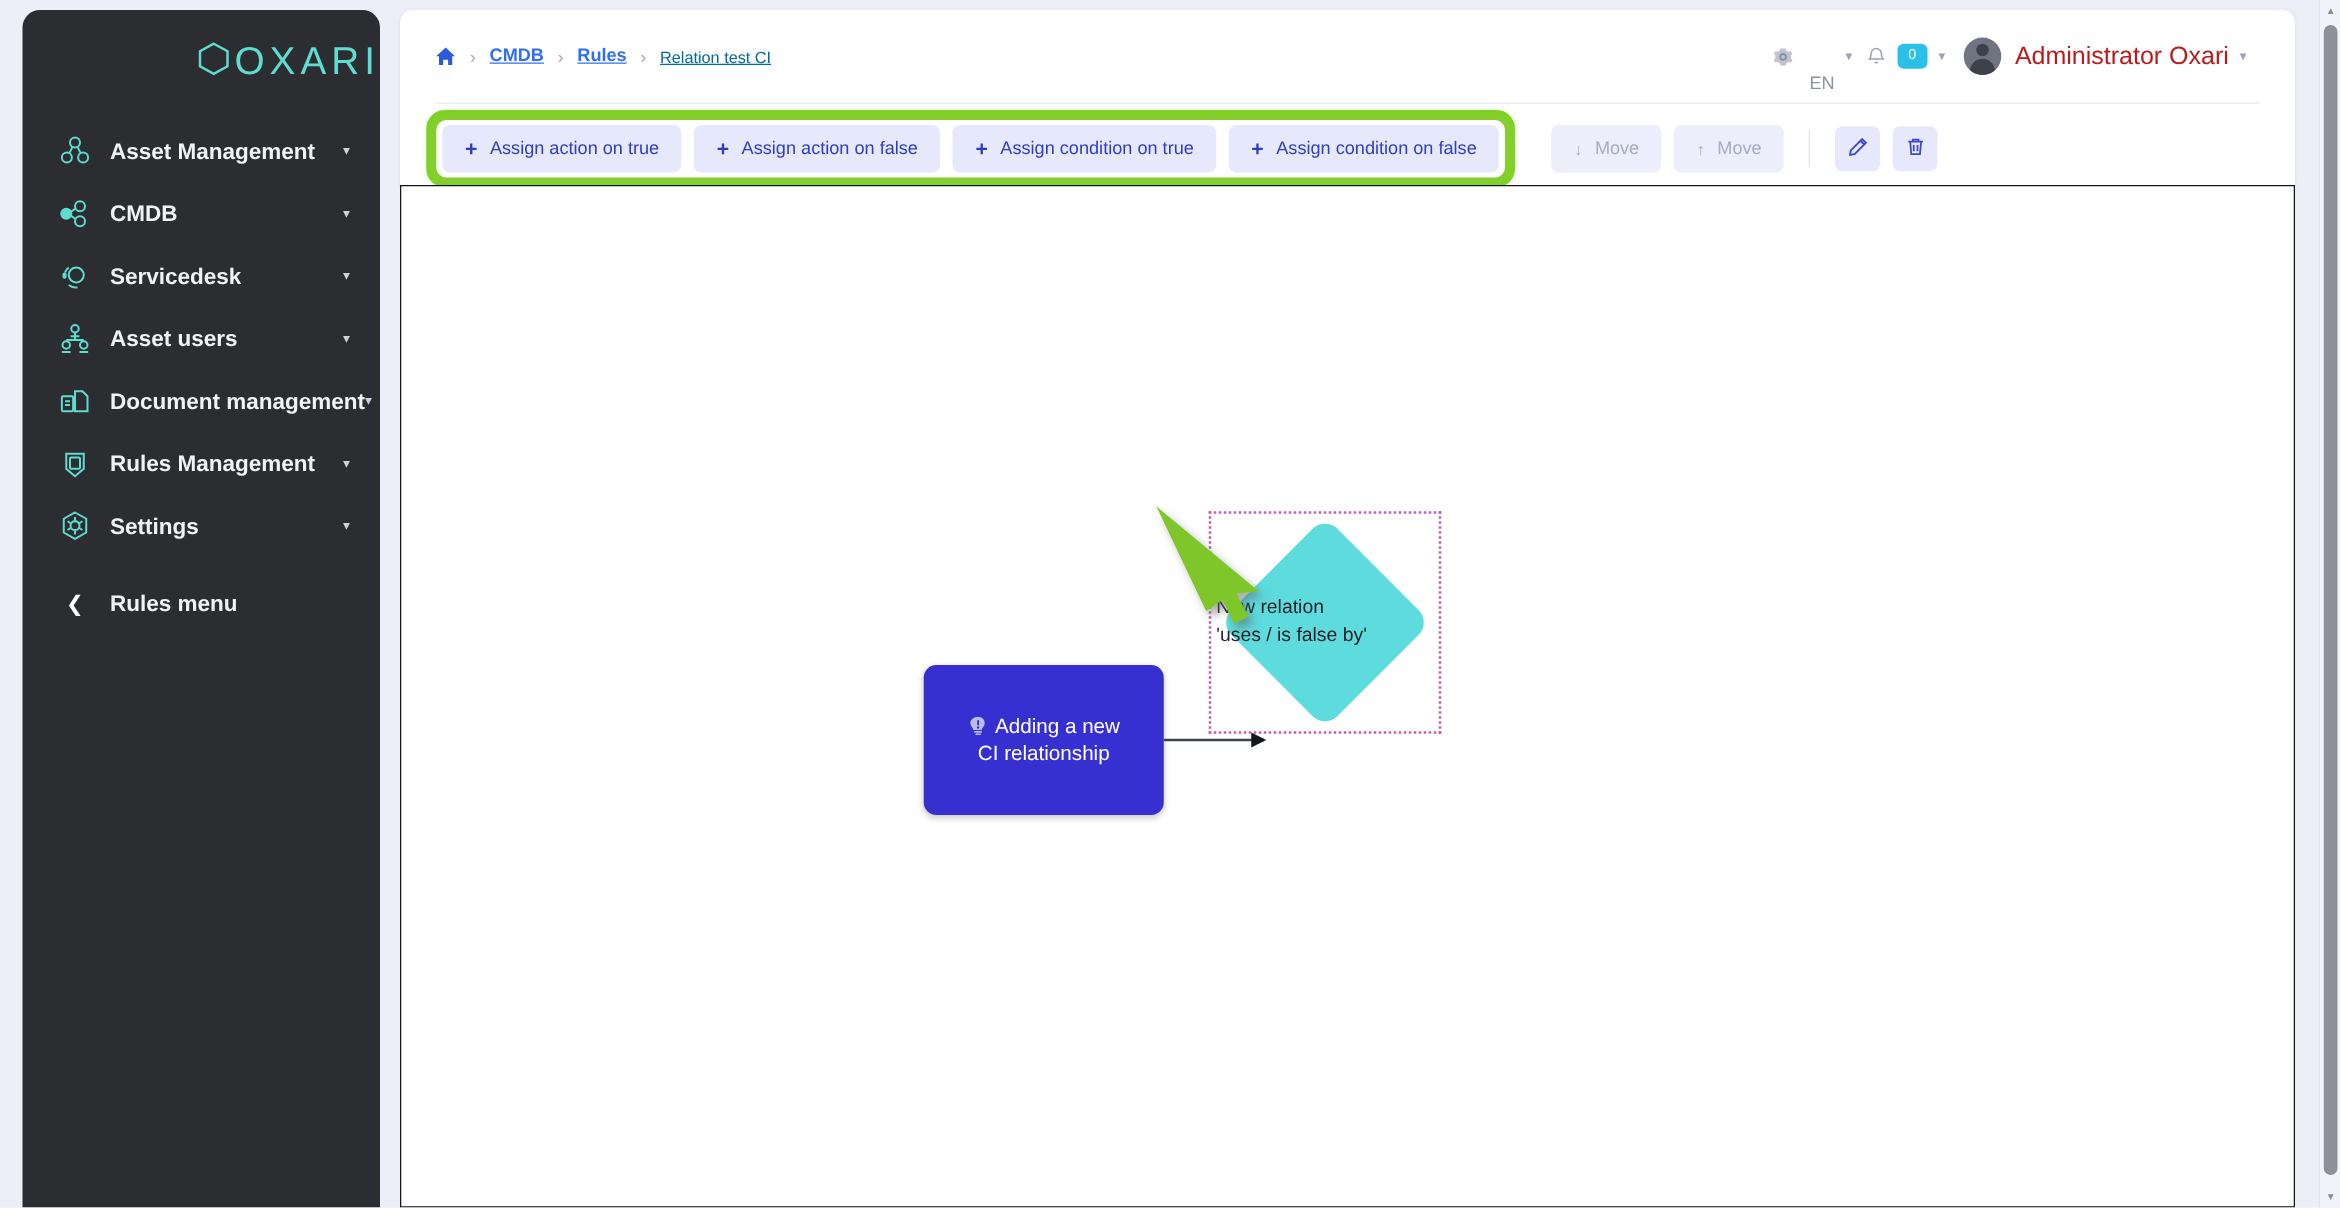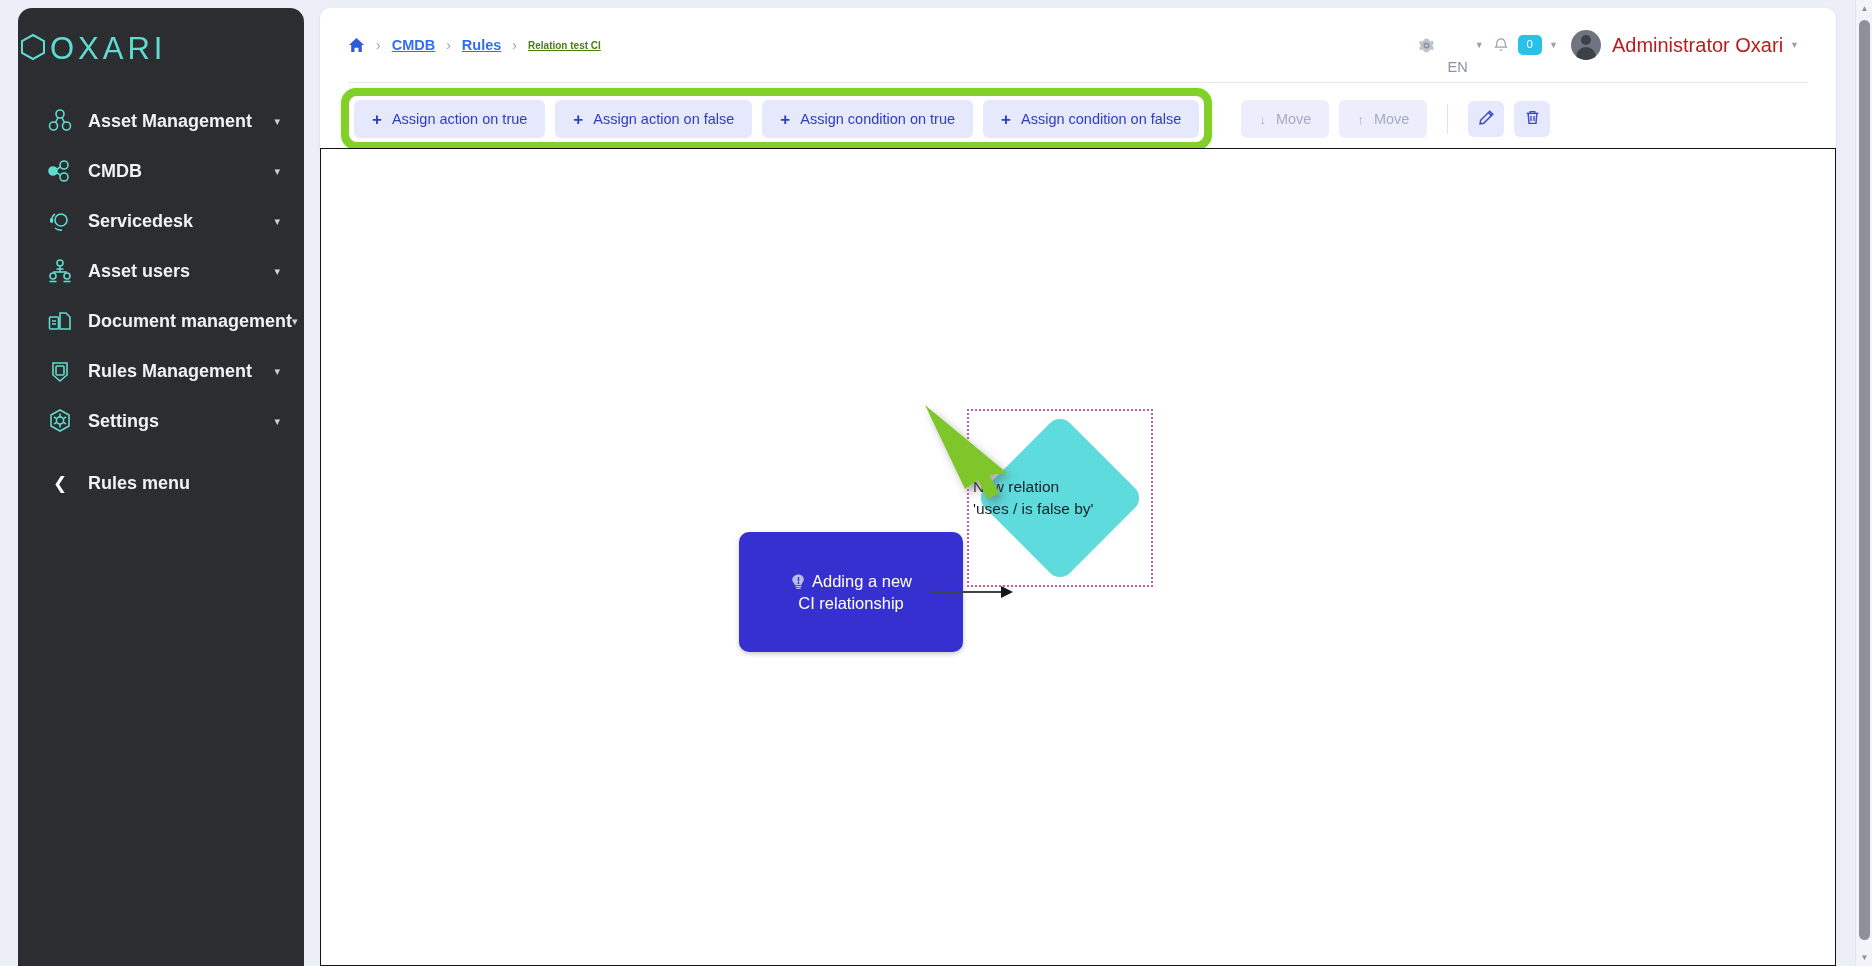--- a/index.html
+++ b/index.html
@@ -14,21 +14,21 @@
   
   .sidebar {
     position: absolute; left: 18px; top: 8px;
     width: 286px; height: 958px;
     background: #2b2d31;
     border-radius: 14px 14px 0 0;
     overflow: hidden;
   }
   .logo-wrap {
     height: 82px;
-    display: flex; align-items: center; justify-content: flex-start;
+    display: flex; align-items: center; justify-content: flex-end;
   }
   .logo { display: flex; align-items: center; gap: 2px; }
   .logo-text {
     color: #5fdbd0; font-size: 31px; letter-spacing: 4px;
     font-weight: 300;
   }
   .nav { padding-top: 6px; }
   .nav-item {
     display: flex; align-items: center;
     height: 50px; padding: 0 24px 0 22px;
@@ -67,21 +67,21 @@
     height: 74px; display: flex; align-items: center;
     padding: 0 28px;
   }
   .crumb-home { color: #2d5bd7; font-size: 17px; display: flex; align-items: center; }
   .sep { color: #9ba3b4; font-size: 14px; margin: 0 11px; }
   .crumb-link {
     color: #2f6ef5; font-size: 14.5px; font-weight: bold;
     text-decoration: underline; cursor: pointer;
   }
   .crumb-cur {
-    color: #4d7c0f; font-size: 10px; font-weight: bold;
+    color: #0369a1; font-size: 13px; font-weight: normal;
     text-decoration: underline;
   }
   .hdr-right {
     margin-left: auto; display: flex; align-items: center; gap: 0;
   }
   .gear-ico { color: #8b93a4; font-size: 17px; margin-right: 13px; display:flex; }
   .lang { color: #8b93a4; font-size: 14.5px; margin-top: 44px; }
   .caret { color: #9aa1b1; font-size: 9px; margin: 0 9px 0 7px; }
   .bell-ico { color: #9aa1b1; font-size: 16px; margin-right: 9px; display:flex; }
   .badge {
@@ -150,21 +150,21 @@
 
   
   .canvas {
     position: absolute; left: 320px; top: 148px;
     width: 1516px; height: 818px;
     background: #ffffff; border: 1px solid #111318;
     overflow: hidden;
   }
   .node-blue {
     position: absolute; left: 418px; top: 383px;
-    width: 224px; height: 120px;
+    width: 192px; height: 120px;
     background: #3730d0; border-radius: 10px;
     display: flex; align-items: center; justify-content: center;
     box-shadow: 0 2px 5px rgba(0,0,0,.22);
   }
   .node-blue-txt {
     color: #ffffff; font-size: 16.5px; text-align: center;
     line-height: 1.35; padding: 0 10px;
   }
   .warn-ico {
     display: inline-block; vertical-align: -3px;

